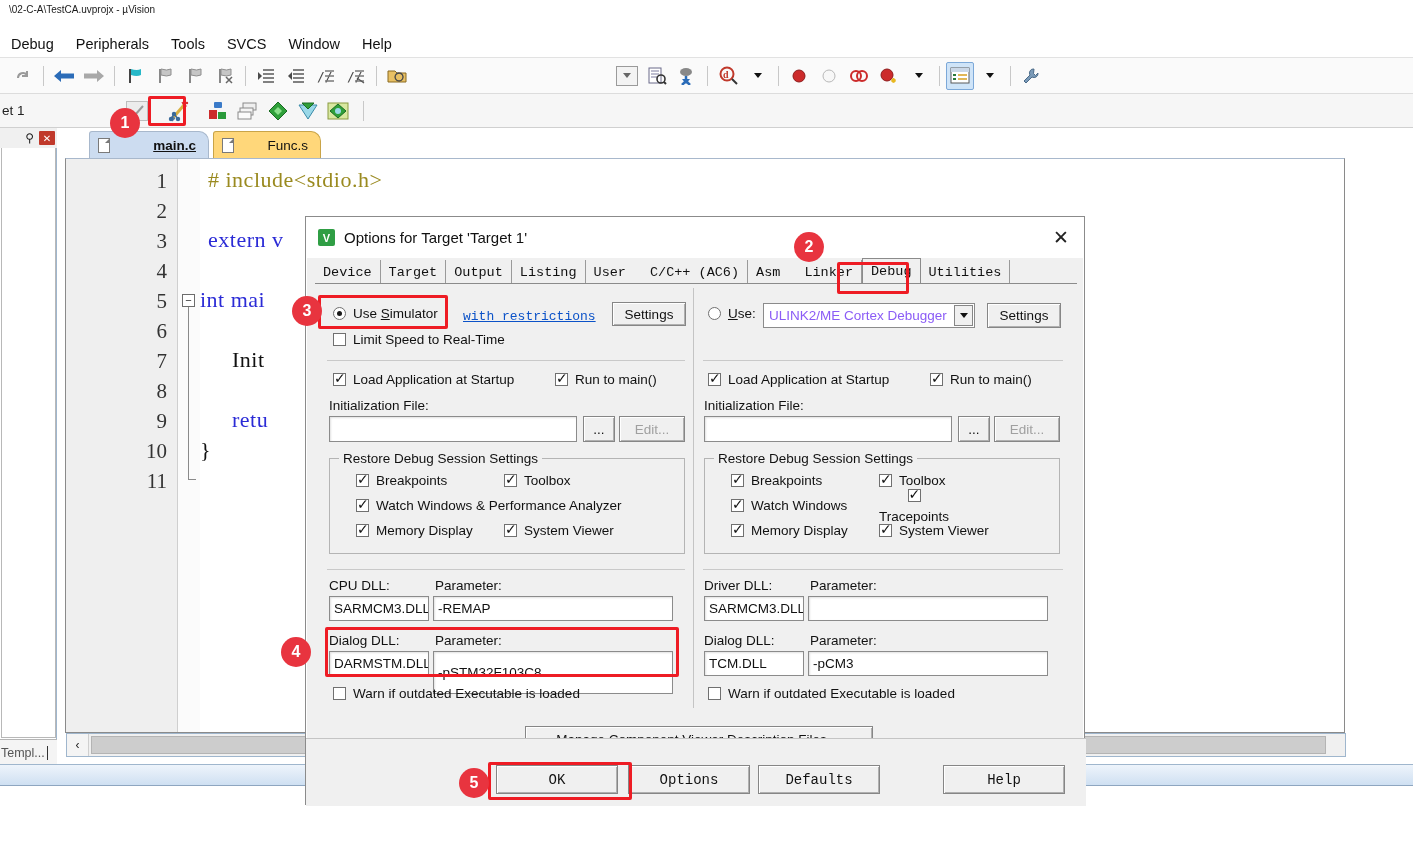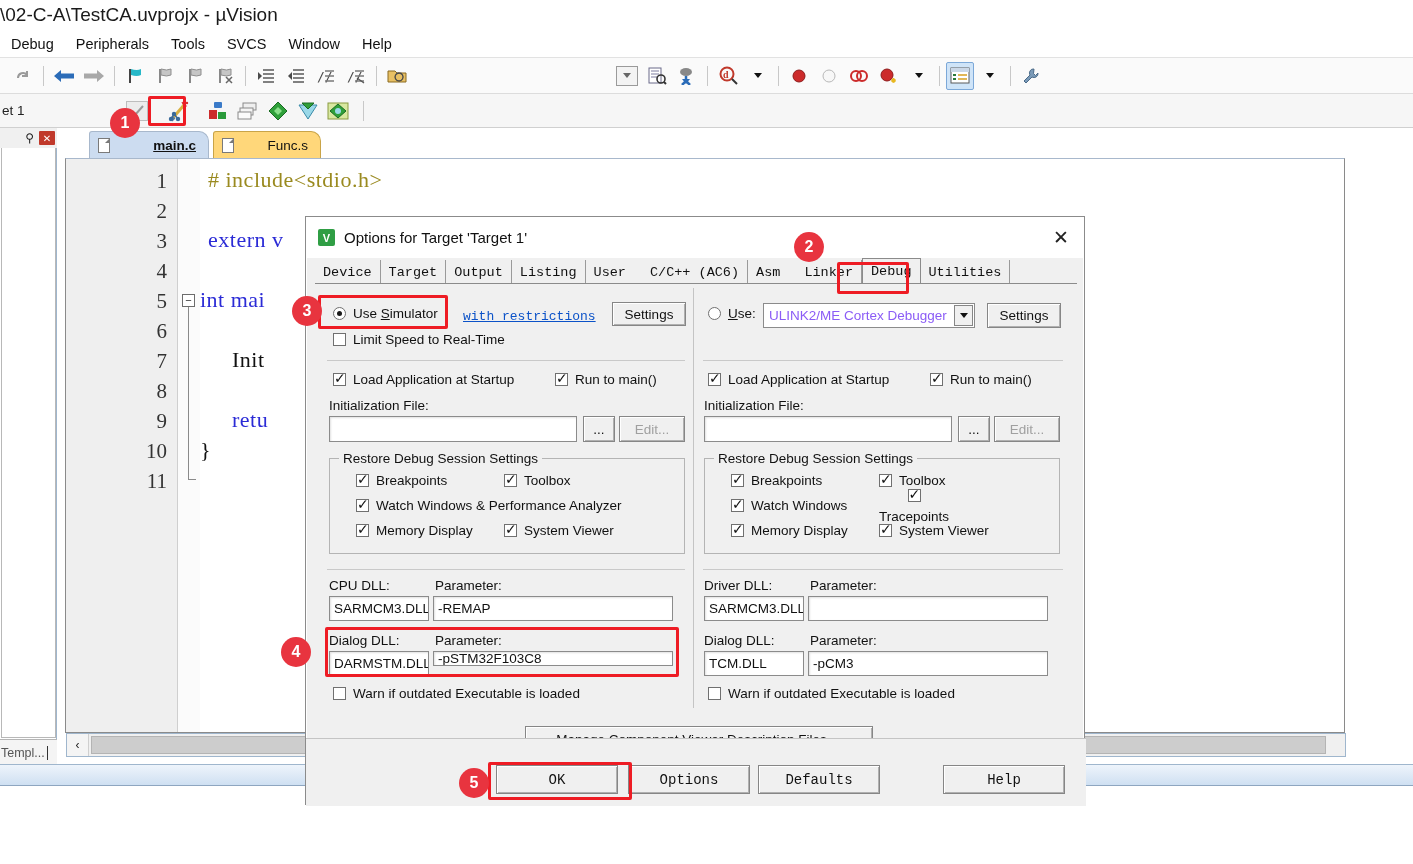--- a/index.html
+++ b/index.html
@@ -11,21 +11,21 @@
     overflow: hidden;
   }
   #root { position: relative; width: 1413px; height: 864px; background:#fff; }
 
   
   .titlebar {
     position:absolute; left:0; top:0; width:1413px; height:30px;
     background:#ffffff;
   }
   .titlebar .txt {
-    position:absolute; left:0; top:4px; font-size:19px; color:#1a1a1a;
+    position:absolute; left:9px; top:4px; font-size:10px; color:#1a1a1a;
     white-space:nowrap;
   }
   .menubar {
     position:absolute; left:0; top:30px; width:1413px; height:28px;
     background:#ffffff; border-bottom:1px solid #e2e2e2;
   }
   .menubar ul { list-style:none; margin:0; padding:0; display:flex; align-items:center; height:28px; }
   .menubar li {
     font-size:14.5px; color:#111; padding:3px 11px; cursor:default; white-space:nowrap;
   }
@@ -654,21 +654,21 @@
       <div class="hr-light" style="left:12px;top:285px;width:358px;"></div>
 
       <div class="lbl" style="position:absolute;left:14px;top:294px;">CPU DLL:</div>
       <div class="lbl" style="position:absolute;left:120px;top:294px;">Parameter:</div>
       <div class="tfield" style="position:absolute;left:14px;top:312px;width:100px;height:25px;">SARMCM3.DLL</div>
       <div class="tfield" style="position:absolute;left:118px;top:312px;width:240px;height:25px;">-REMAP</div>
 
       <div class="lbl" style="position:absolute;left:14px;top:349px;">Dialog DLL:</div>
       <div class="lbl" style="position:absolute;left:120px;top:349px;">Parameter:</div>
       <div class="tfield" style="position:absolute;left:14px;top:367px;width:100px;height:25px;">DARMSTM.DLL</div>
-      <div class="tfield" style="position:absolute;left:118px;top:367px;width:240px;height:15px;">-pSTM32F103C8</div>
+      <div class="tfield" style="position:absolute;left:118px;top:367px;width:240px;height:43px;">-pSTM32F103C8</div>
 
       <div class="row" style="position:absolute;left:18px;top:402px;">
         <span class="cbx"></span>
         <span class="lbl">Warn if outdated Executable is loaded</span>
       </div>
 
       <div class="row" style="position:absolute;left:393px;top:22px;">
         <span class="radio"></span>
         <span class="lbl"><u>U</u>se:</span>
       </div>

